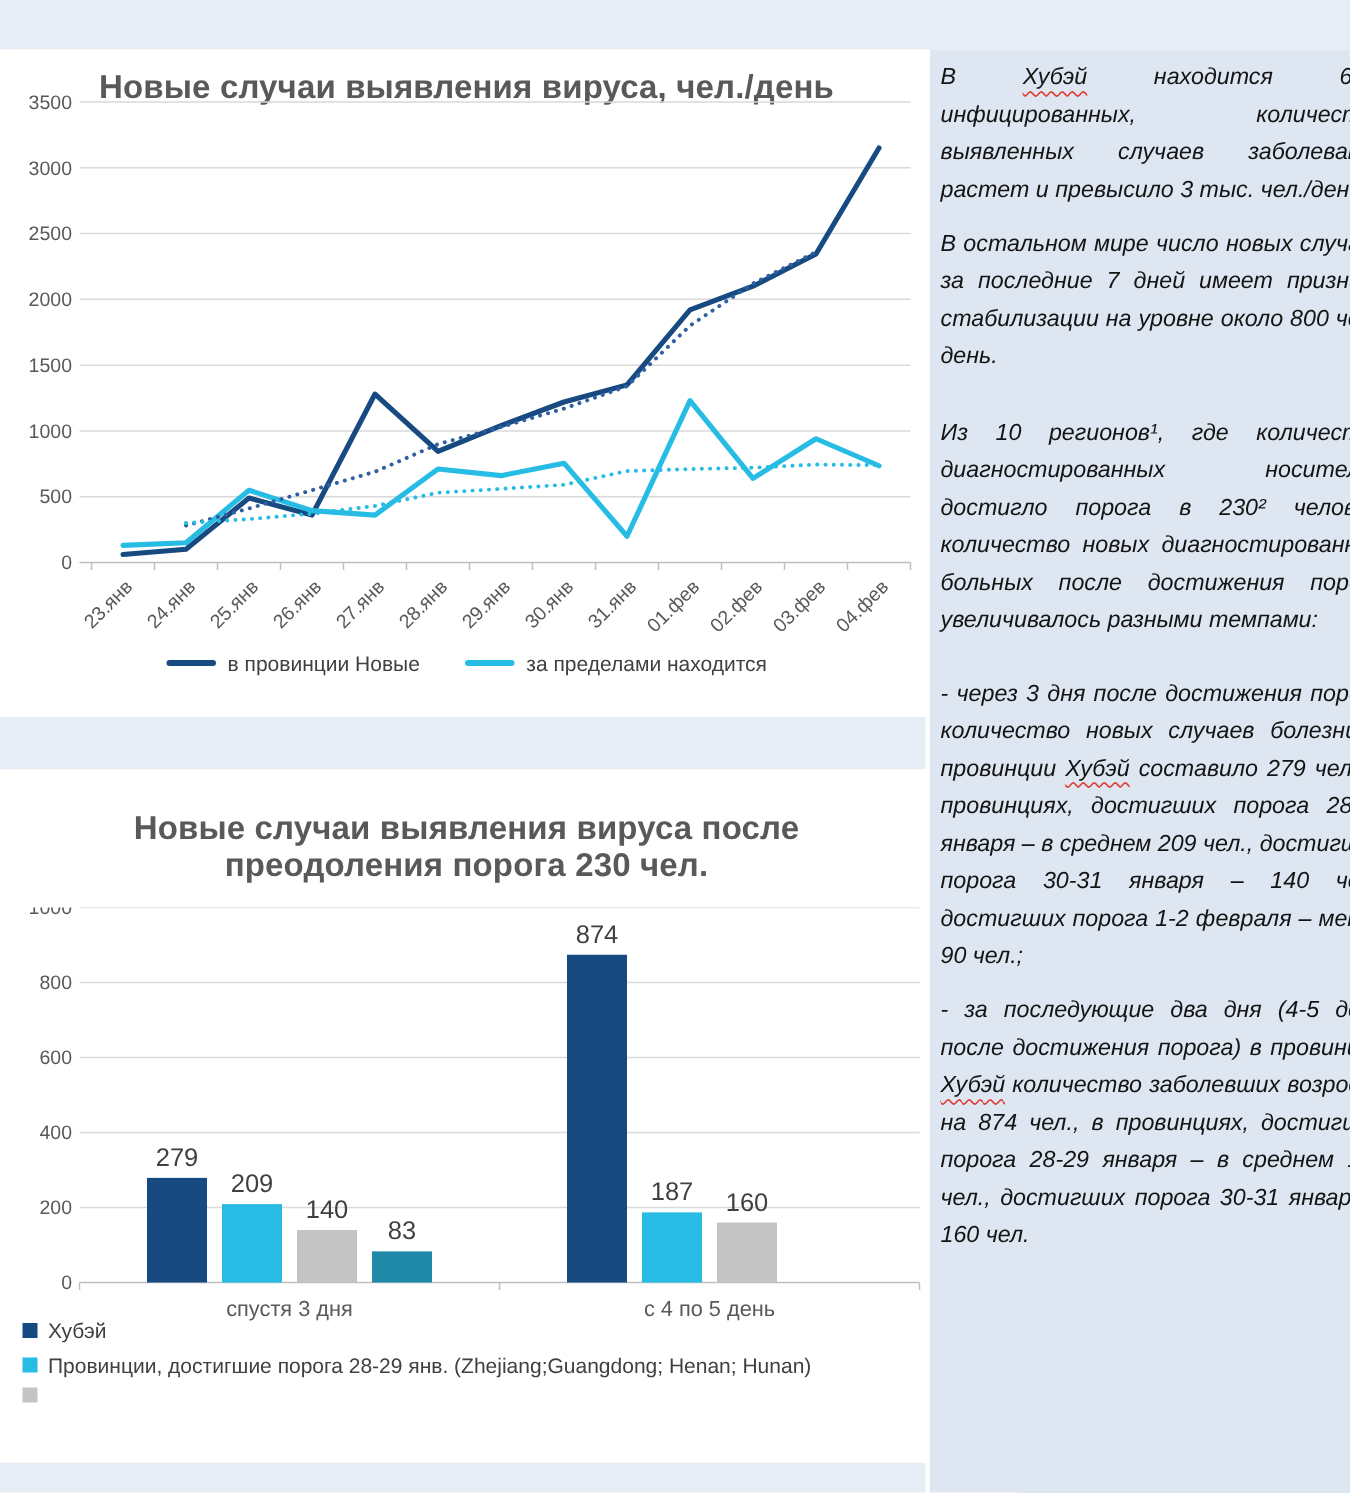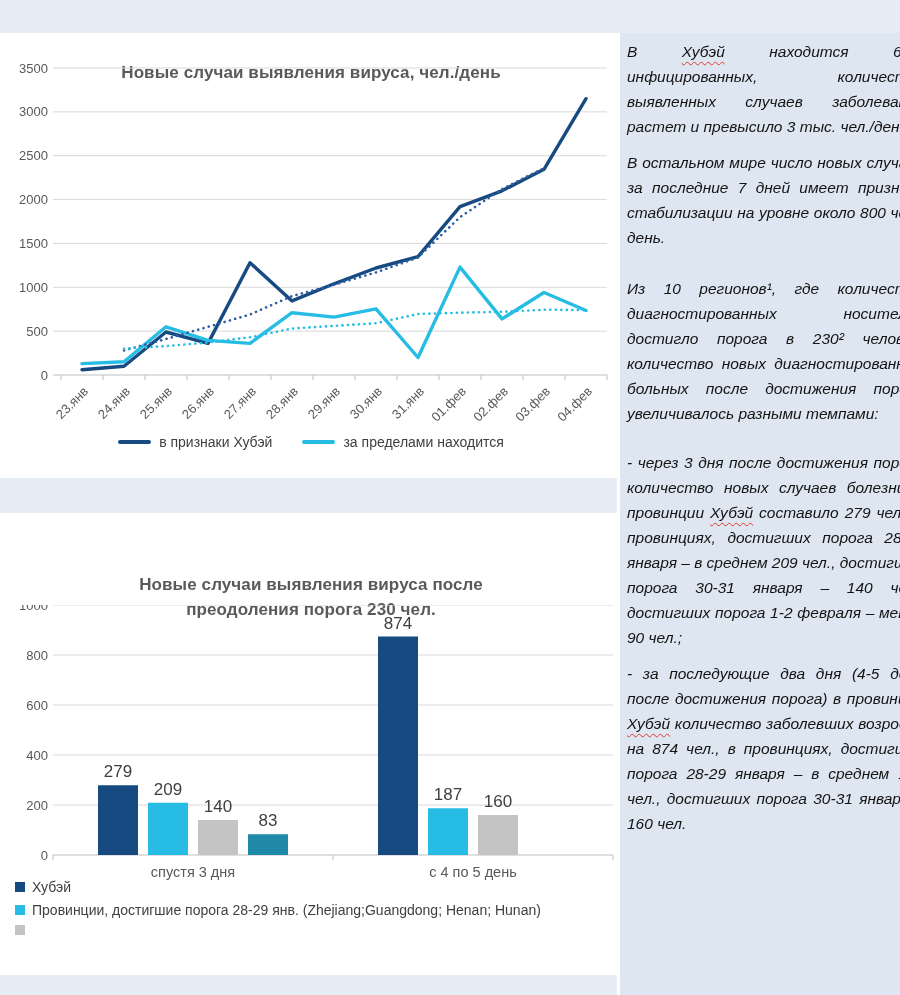--- a/index.html
+++ b/index.html
@@ -5,24 +5,24 @@
   html,body{margin:0;padding:0;}
   body{width:900px;height:995px;position:relative;overflow:hidden;background:#ffffff;
        font-family:"Liberation Sans",sans-serif;}
   .band{position:absolute;}
   #topBand{left:0;top:0;width:900px;height:33px;}
   #midBand{left:0;top:478px;width:617px;height:35px;}
   #botBand{left:0;top:975px;width:617px;height:20px;}
   .card{position:absolute;left:5px;width:612px;background:#ffffff;}
   #lineCard{top:33px;height:445px;}
   #barCard{top:513px;height:462px;}
-  .chart-title{margin:15px;text-align:center;font-weight:bold;color:#595959;
-               font-size:17px;line-height:25px;letter-spacing:0.1px;}
+  .chart-title{margin:0;text-align:center;font-weight:bold;color:#595959;
+               font-size:22px;line-height:25px;letter-spacing:0.1px;}
   #lineTitle{padding-top:12px;}
-  #barTitle{padding-top:44px;}
+  #barTitle{padding-top:26px;}
   .plot{position:absolute;left:0;top:0;}
   #lineSvg{width:612px;height:400px;}
   #barSvg{width:612px;height:370px;}
   .tick{font-size:13px;fill:#595959;}
   .bar-val{font-size:17px;fill:#404040;}
   .cat{font-size:14.5px;fill:#595959;}
   #lineLegend{position:absolute;left:0;top:401px;width:612px;display:flex;
               justify-content:center;gap:30px;align-items:center;
               font-size:14px;color:#404040;}
   .lg-item{display:flex;align-items:center;}
@@ -94,21 +94,21 @@
       <text x="588" y="359" text-anchor="end" class="tick" transform="rotate(-45 588 359)">04.фев</text>
       <path d="M77.0 336.7L119.0 333.2L161.0 299.0L203.0 310.4L245.0 229.7L287.0 267.9L329.0 250.8L371.0 235.0L413.0 223.6L455.0 173.6L497.0 157.8L539.0 136.3L581.0 65.7" fill="none" stroke="#164a80" stroke-width="3.4" stroke-linejoin="round" stroke-linecap="round"></path>
       <path d="M77.0 330.6L119.0 328.8L161.0 293.8L203.0 307.4L245.0 310.4L287.0 279.7L329.0 284.1L371.0 275.8L413.0 324.5L455.0 234.1L497.0 285.9L539.0 259.5L581.0 277.5" fill="none" stroke="#27bce4" stroke-width="3.4" stroke-linejoin="round" stroke-linecap="round"></path>
       <path d="M119.0 317.4L161.0 306.0L203.0 293.8L245.0 281.5L287.0 263.1L329.0 251.7L371.0 239.4L413.0 224.5L455.0 184.1L497.0 156.0L539.0 135.0" fill="none" stroke="#2e5fa3" stroke-width="2.6" stroke-linejoin="round" stroke-linecap="round" stroke-dasharray="0.1 5.4"></path>
       <path d="M119.0 315.7L161.0 313.1L203.0 309.5L245.0 304.3L287.0 295.5L329.0 292.9L371.0 290.2L413.0 281.0L455.0 279.7L497.0 278.8L539.0 276.7L581.0 277.1" fill="none" stroke="#27bce4" stroke-width="2.6" stroke-linejoin="round" stroke-linecap="round" stroke-dasharray="0.1 5.4"></path>
     </svg>
   <h2 class="chart-title" id="lineTitle">Новые случаи выявления вируса, чел./день</h2>
   <div id="lineLegend">
       <span class="lg-item">
         <span class="lg-line" style="background: rgb(22, 74, 128);"></span>
-        <span>в признаки Хубэй</span>
+        <span>в провинции Новые</span>
       </span>
       <span class="lg-item">
         <span class="lg-line" style="background: rgb(39, 188, 228);"></span>
         <span>за пределами находится</span>
       </span>
     </div>
 </section>
 
 <section class="card" id="barCard">
   <h2 class="chart-title" id="barTitle"><span>Новые случаи выявления вируса после</span><br><span>преодоления порога 230 чел.</span></h2>

